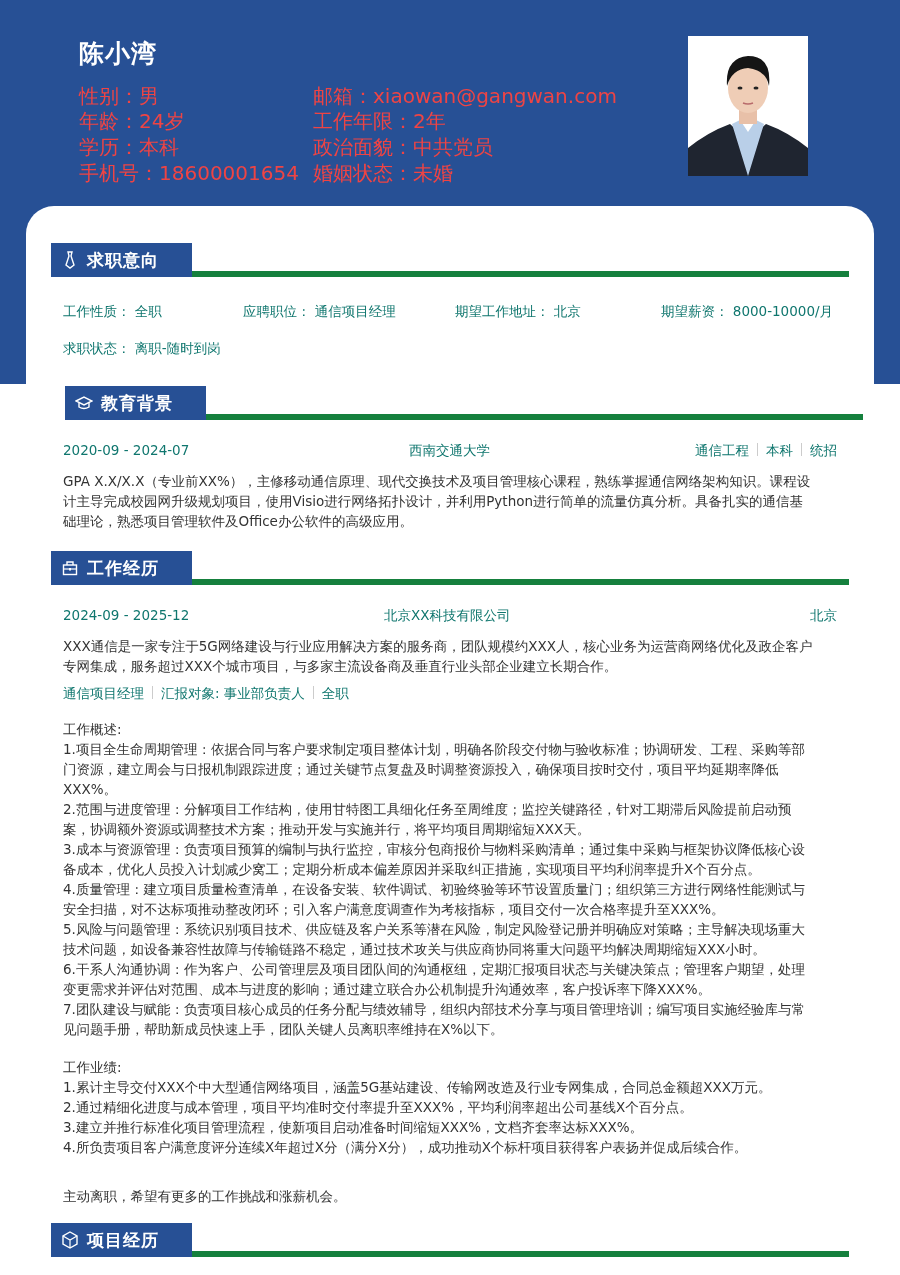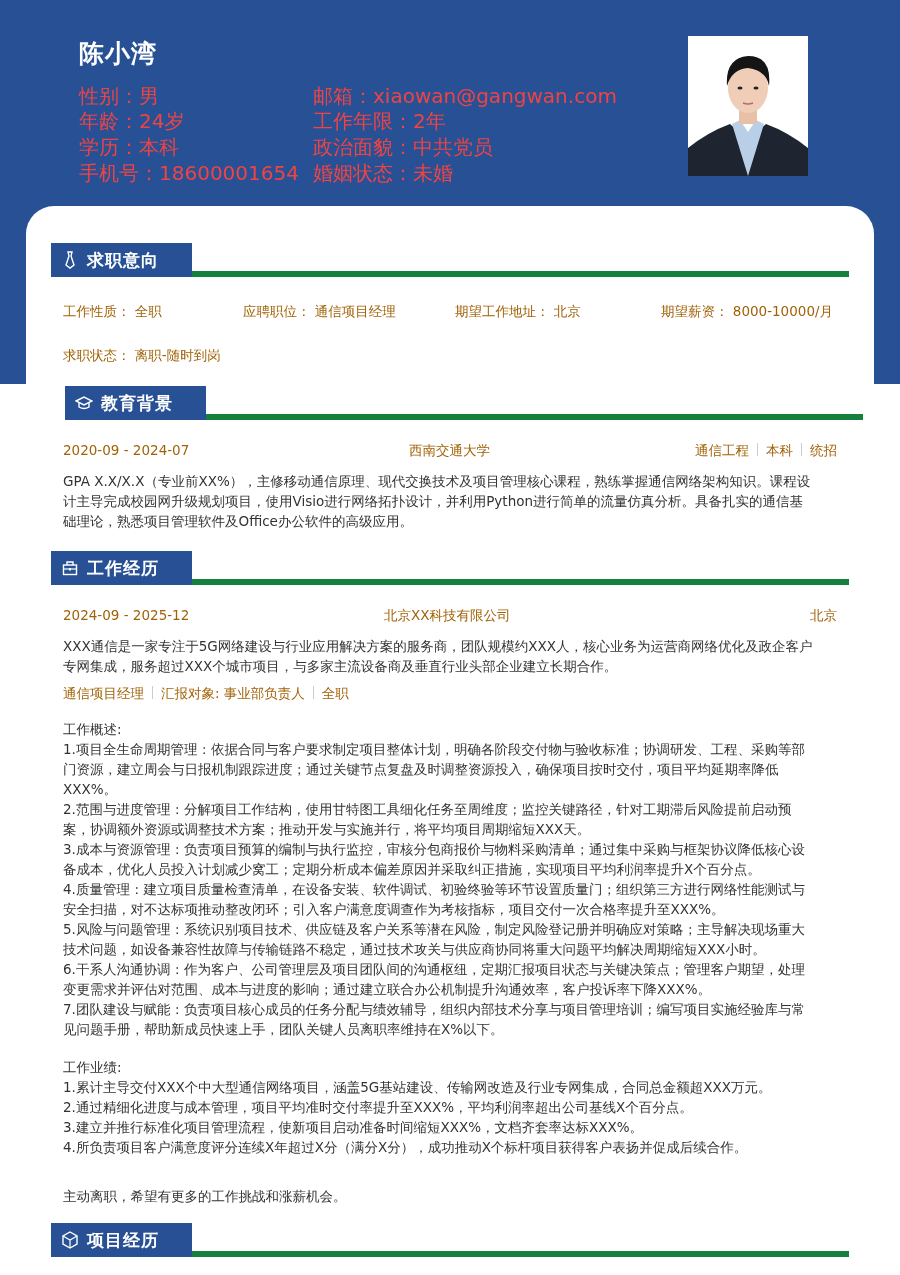--- a/index.html
+++ b/index.html
@@ -11,21 +11,21 @@
 
   .name { position: absolute; left: 79px; top: 37px; font-size: 25px; font-weight: bold; color: #ffffff; letter-spacing: 1px; }
   .info { position: absolute; font-size: 20px; color: #ef4444; white-space: nowrap; }
   .photo { position: absolute; left: 688px; top: 36px; width: 120px; height: 140px; background: #ffffff; overflow: hidden; }
 
   .section-head { position: absolute; left: 51px; width: 798px; height: 34px; border-bottom: 6px solid #15803d; }
   .section-tab { position: absolute; left: 0; top: 0; width: 141px; height: 34px; background: #275095; color: #ffffff; display: flex; align-items: center; padding-left: 10px; }
   .section-tab .ico { width: 18px; height: 18px; margin-right: 8px; display: inline-flex; align-items: center; justify-content: center; }
   .section-tab .title { font-size: 17px; font-weight: bold; letter-spacing: 1px; }
 
-  .text { position: absolute; font-size: 13.5px; color: #a16207; white-space: nowrap; }
+  .text { position: absolute; font-size: 13.5px; color: #0f766e; white-space: nowrap; }
   .para { position: absolute; left: 63px; width: 780px; font-size: 13.5px; line-height: 20px; color: #333333; }
   .sep { display: inline-block; width: 1px; height: 13px; background: #cccccc; margin: 0 8px; vertical-align: -1px; }
 </style>
 </head>
 <body>
 
 <div class="header-bg"></div>
 
 <div class="name">陈小湾</div>
 
@@ -63,21 +63,21 @@
         </svg>
     </span>
     <span class="title">求职意向</span>
   </div>
 </div>
 
 <div class="text" style="left:63px; top:303px;"><span>工作性质：</span>&nbsp;<span>全职</span></div>
 <div class="text" style="left:243px; top:303px;"><span>应聘职位：</span>&nbsp;<span>通信项目经理</span></div>
 <div class="text" style="left:455px; top:303px;"><span>期望工作地址：</span>&nbsp;<span>北京</span></div>
 <div class="text" style="left:661px; top:303px;"><span>期望薪资：</span>&nbsp;<span>8000-10000/月</span></div>
-<div class="text" style="left:63px; top:340px;margin-top:7px;"><span>求职状态：</span>&nbsp;<span>离职-随时到岗</span></div>
+<div class="text" style="left:63px; top:340px;"><span>求职状态：</span>&nbsp;<span>离职-随时到岗</span></div>
 
 <div class="section-head" style="top:386px;margin-left:14px;">
   <div class="section-tab">
     <span class="ico">
       <svg width="18" height="16" viewBox="0 0 18 16">
           <path d="M1 6 L9 2 L17 6 L9 10 Z" fill="none" stroke="#fff" stroke-width="1.4"></path>
           <path d="M4 8 L4 12 Q9 15 14 12 L14 8" fill="none" stroke="#fff" stroke-width="1.4"></path>
         </svg>
     </span>
     <span class="title">教育背景</span>

